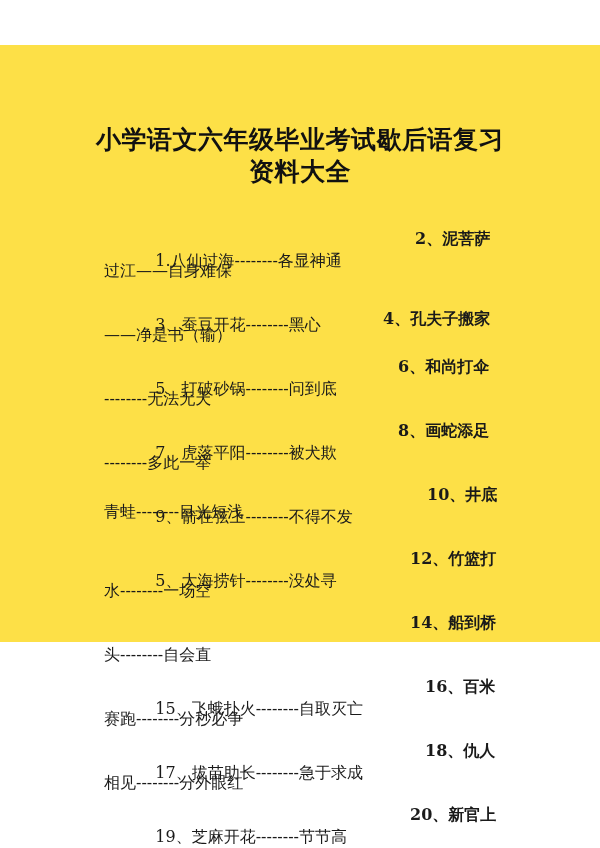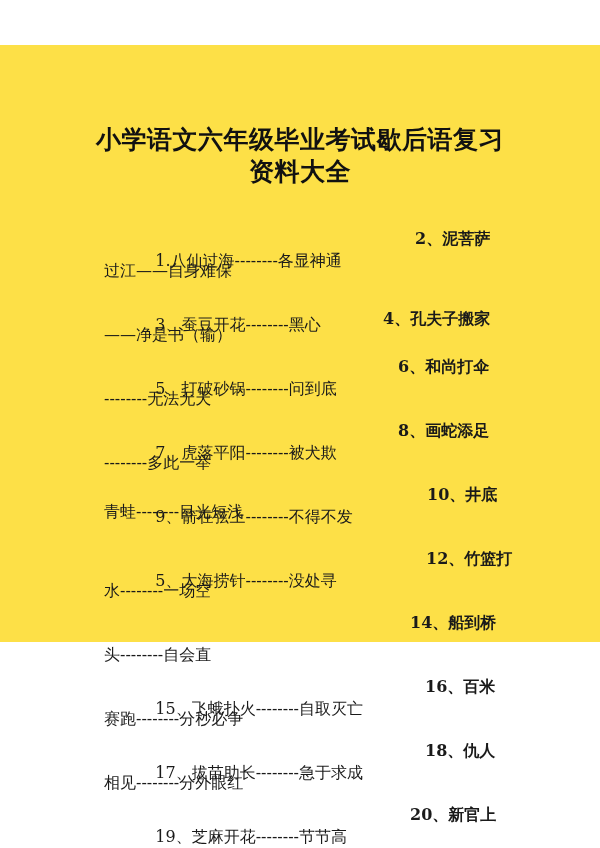--- a/index.html
+++ b/index.html
@@ -83,21 +83,21 @@
   <div class="line cont" style="top:407px;">--------多此一举</div>
 
   <div class="line first" style="top:439px; width:360px;">
     <span>9、箭在弦上--------不得不发</span>
     <span class="right-part" style="left:292px; top:0;">10、井底</span>
   </div>
   <div class="line cont" style="top:456px;">青蛙--------目光短浅</div>
 
   <div class="line first" style="top:503px; width:360px;">
     <span>5、大海捞针--------没处寻</span>
-    <span class="right-part" style="left:291px; top:0;">12、竹篮打</span>
+    <span class="right-part" style="left:275px; top:0;">12、竹篮打</span>
   </div>
   <div class="line cont" style="top:535px;">水--------一场空</div>
 
   <div class="line first" style="top:567px; width:360px;">
     <span class="right-part" style="left:275px; top:0;">14、船到桥</span>
   </div>
   <div class="line cont" style="top:599px;">头--------自会直</div>
 
   <div class="line first" style="top:631px; width:360px;">
     <span>15、飞蛾扑火--------自取灭亡</span>

